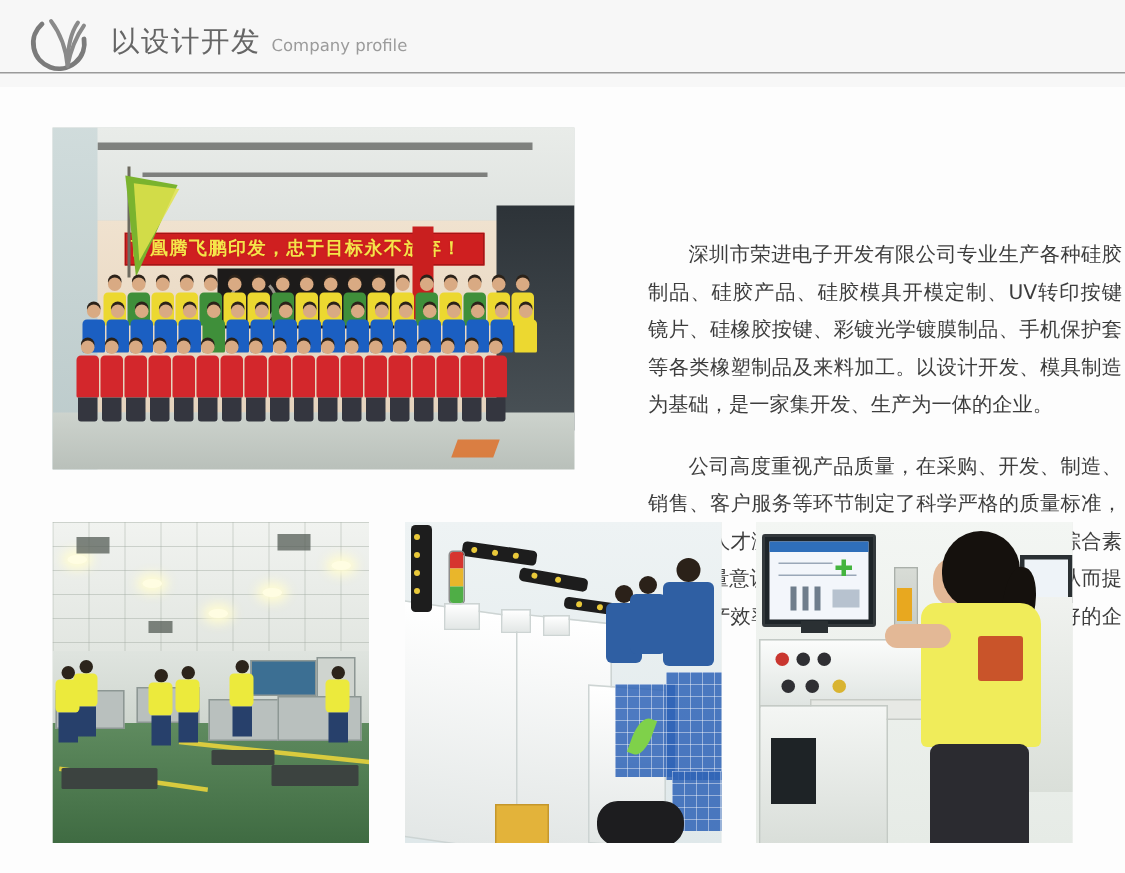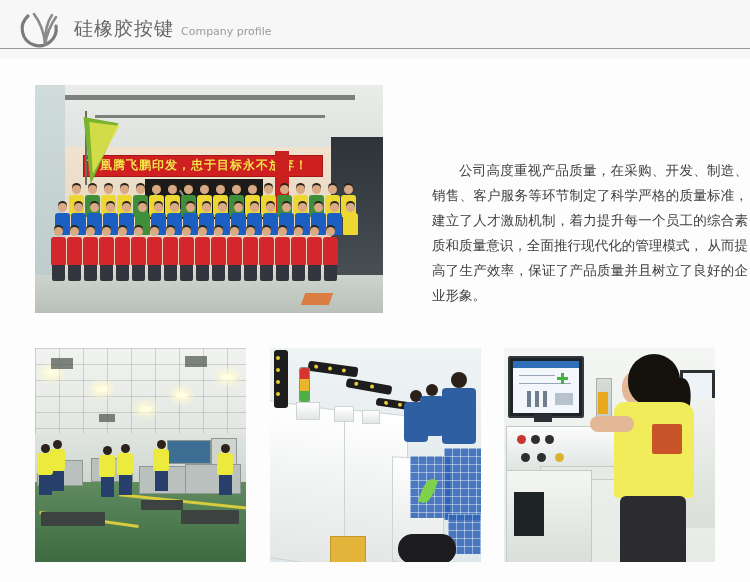--- a/index.html
+++ b/index.html
@@ -303,21 +303,21 @@
 
   <div class="logo-mark">
     <svg width="56" height="56" viewBox="0 0 56 56" aria-hidden="true">
       <path d="M14 14 A17 17 0 1 0 42 24" fill="none" stroke="#7b7b7b" stroke-width="3.2" stroke-linecap="round"></path>
       <path d="M20 12 C26 20, 30 30, 31 42 C31 30, 33 20, 38 13" fill="none" stroke="#8a8a8a" stroke-width="2.6" stroke-linecap="round"></path>
       <path d="M31 42 C33 32, 37 22, 42 15" fill="none" stroke="#8a8a8a" stroke-width="2.6" stroke-linecap="round"></path>
     </svg>
   </div>
 
   <div class="header-titles">
-    <span class="title-cn">硅橡胶按键</span>
+    <span class="title-cn">以设计开发</span>
     <span class="title-en">Company profile</span>
   </div>
 </div>
 
 <div class="hero-row">
 
   <div class="hero-photo">
     <div class="gp gp-ceiling"></div>
     <div class="gp gp-ceil-beam" style="left:30px;width:290px;"></div>
     <div class="gp gp-ceil-beam" style="left:60px;top:30px;width:230px;height:3px;"></div>
@@ -583,20 +583,21 @@
         </div>
       <div class="person">
           <div class="head"></div>
           <div class="body sh-red"></div>
           <div class="legs"></div>
         </div>
     </div>
   </div>
 
   <div class="copy">
+    <p>深圳市荣进电子开发有限公司专业生产各种硅胶制品、硅胶产品、硅胶模具开模定制、UV转印按键镜片、硅橡胶按键、彩镀光学镀膜制品、手机保护套等各类橡塑制品及来料加工。以设计开发、模具制造为基础，是一家集开发、生产为一体的企业。</p>
     <p>公司高度重视产品质量，在采购、开发、制造、销售、客户服务等环节制定了科学严格的质量标准，建立了人才激励机制，着力提升每一个员工的综合素质和质量意识，全面推行现代化的管理模式， 从而提高了生产效率，保证了产品质量并且树立了良好的企业形象。</p>
   </div>
 </div>
 
 <div class="strip">
 
   <div class="strip-photo">
     <div class="w1-ceiling"></div>
     <div class="w1-grid"></div>
     <div class="w1-lamp" style="left:10px;  top:22px;"></div>

